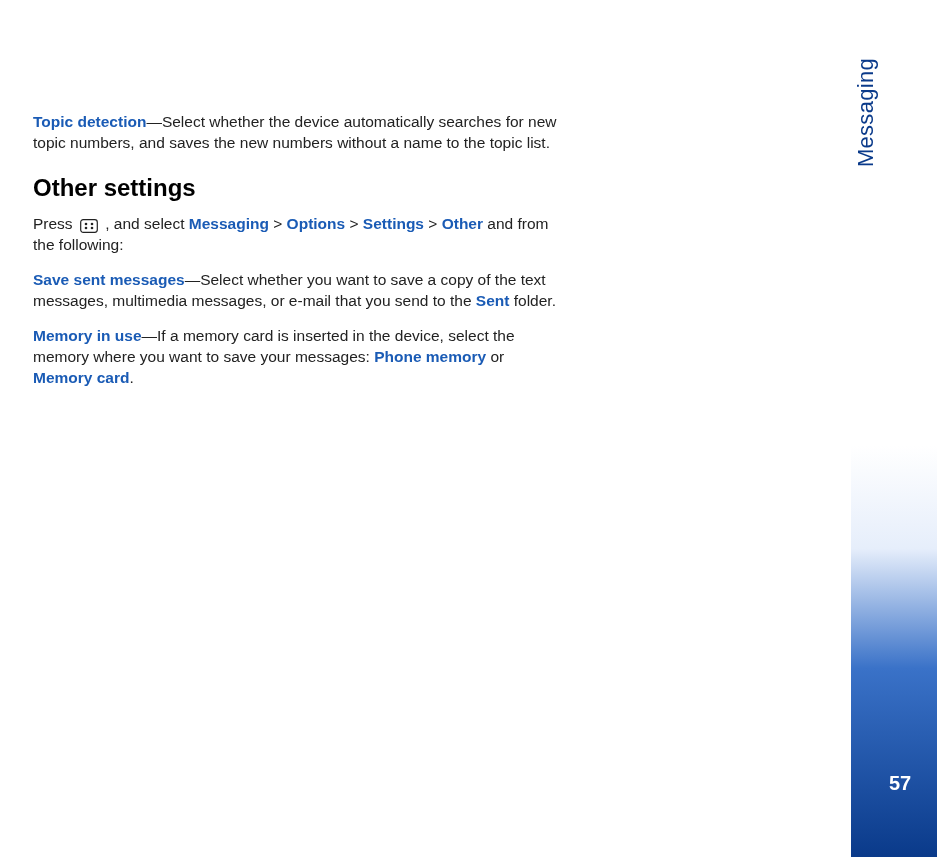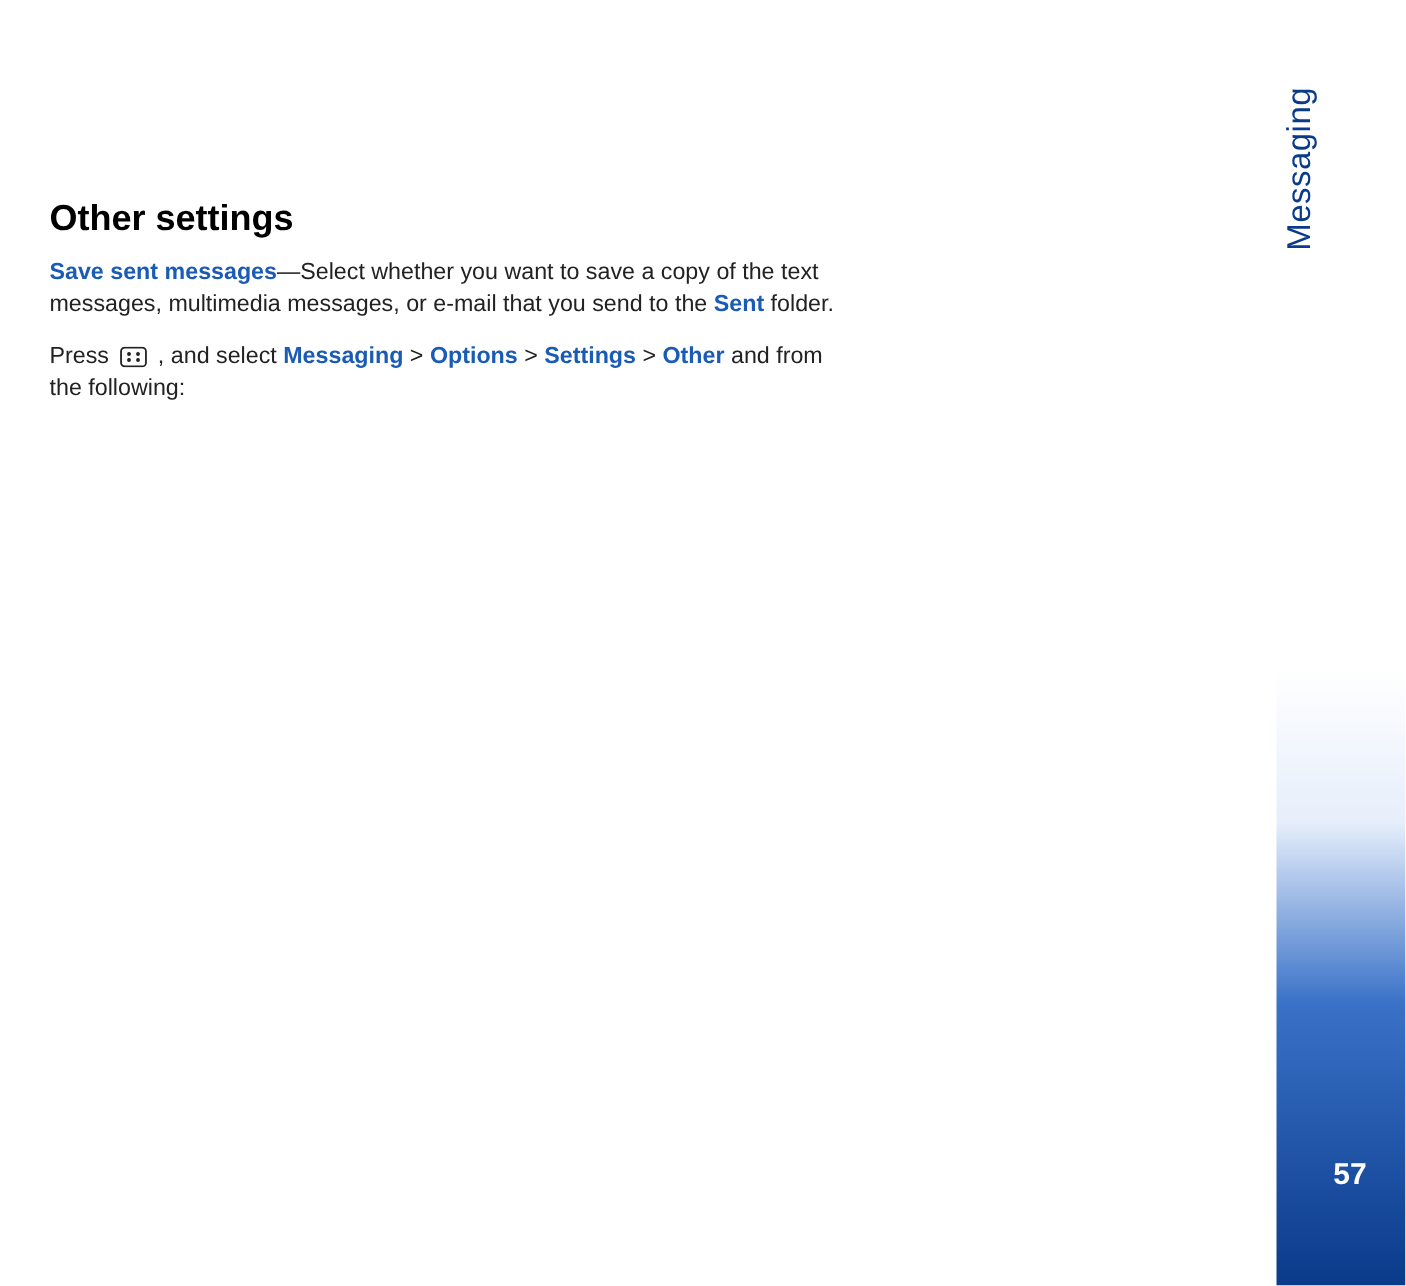--- a/index.html
+++ b/index.html
@@ -92,41 +92,47 @@
       font-weight: 700;
     }
   </style>
 </head>
 <body>
 
 <div class="page">
 
   <div class="content">
 
+    <p class="para">
+      <span class="blue-bold">Topic detection</span><span>—</span><span>Select whether the device automatically searches for new topic numbers, and saves the new numbers without a name to the topic list.</span>
+    </p>
 
     <h2 class="h2">Other settings</h2>
-
-    <p class="para">
-      <span class="blue-bold">Save sent messages</span><span>—</span><span>Select whether you want to save a copy of the text messages, multimedia messages, or e-mail that you send to the </span><span class="blue-bold">Sent</span><span> folder.</span>
-    </p>
 
     <p class="para">
       <span>Press </span>
       <span class="key-icon">
         <svg viewBox="0 0 18 14" width="18" height="14">
           <rect x="0.7" y="0.7" width="16.6" height="12.6" rx="2.5" ry="2.5" fill="none" stroke="#222" stroke-width="1.2"></rect>
           <circle cx="6" cy="5" r="1.3" fill="#222"></circle>
           <circle cx="12" cy="5" r="1.3" fill="#222"></circle>
           <circle cx="6" cy="9" r="1.3" fill="#222"></circle>
           <circle cx="12" cy="9" r="1.3" fill="#222"></circle>
         </svg>
       </span><span> , and select </span><span class="blue-bold">Messaging</span><span> &gt; </span><span class="blue-bold">Options</span><span> &gt; </span><span class="blue-bold">Settings</span><span> &gt; </span><span class="blue-bold">Other</span><span> and from the following:</span>
     </p>
 
+    <p class="para">
+      <span class="blue-bold">Save sent messages</span><span>—</span><span>Select whether you want to save a copy of the text messages, multimedia messages, or e-mail that you send to the </span><span class="blue-bold">Sent</span><span> folder.</span>
+    </p>
 
+
+    <p class="para">
+      <span class="blue-bold">Memory in use</span><span>—</span><span>If a memory card is inserted in the device, select the memory where you want to save your messages: </span><span class="blue-bold">Phone memory</span><span> or </span><span class="blue-bold">Memory card</span><span>.</span>
+    </p>
 
   </div>
 
   <div class="sidebar">
     <div class="sidebar-label">Messaging</div>
     <div class="page-number">57</div>
   </div>
 
 </div>
 

